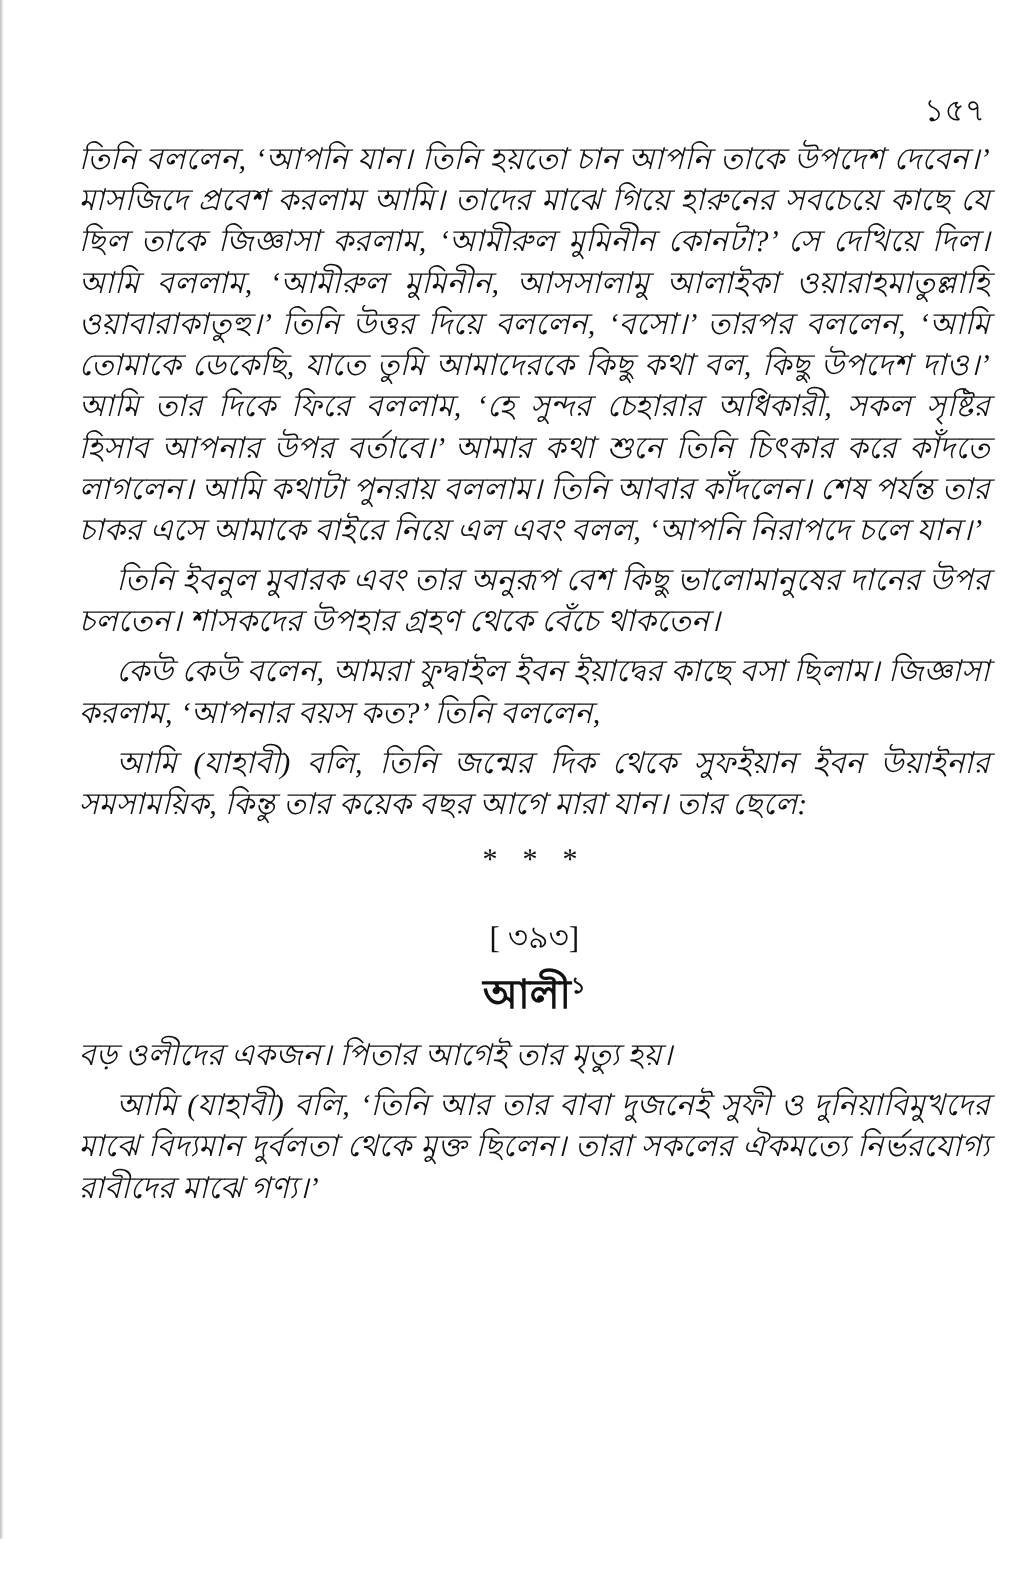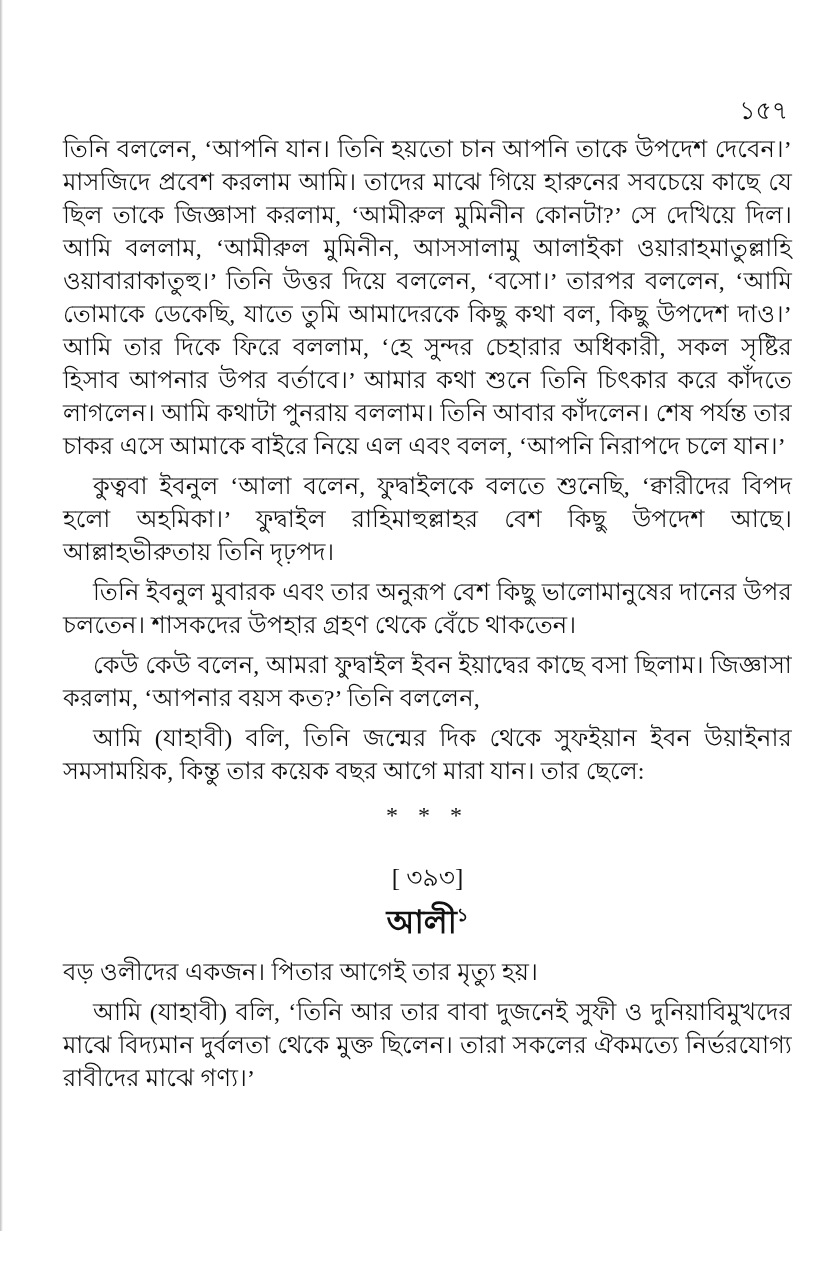--- a/index.html
+++ b/index.html
@@ -11,21 +11,21 @@
   body {
     width: 826px;
     height: 1275px;
     overflow: hidden;
     font-family: "Liberation Serif", "DejaVu Serif", serif;
   }
   .page {
     box-sizing: border-box;
     width: 826px;
     height: 1231px;
-    padding: 96px 34px 0 63px;
+    padding: 75px 34px 0 63px;
     position: relative;
     background: #ffffff;
   }
   .page::before {
     
     content: "";
     position: absolute;
     left: 0; top: 0; bottom: 0;
     width: 3px;
     background: linear-gradient(to right, rgba(0,0,0,0.25), rgba(0,0,0,0));
@@ -36,20 +36,21 @@
     line-height: 30px;
     padding-right: 4px;
     margin-bottom: 7px;
   }
   .para {
     margin: 0 0 7px 0;
     font-size: 24px;
     line-height: 33px;
     text-align: justify;
     letter-spacing: 0.2px;
+    font-style: italic;
   }
   .indent { text-indent: 30px; }
   .verse {
     font-style: italic;
     margin: 10px 0 10px 0;
   }
   .separator {
     text-align: center;
     font-size: 24px;
     line-height: 30px;
@@ -79,21 +80,20 @@
 </style>
 </head>
 <body>
 
 <div class="page">
 
   <div class="pageno">১৫৭</div>
 
   <p class="para">তিনি বললেন, ‘আপনি যান। তিনি হয়তো চান আপনি তাকে উপদেশ দেবেন।’ মাসজিদে প্রবেশ করলাম আমি। তাদের মাঝে গিয়ে হারুনের সবচেয়ে কাছে যে ছিল তাকে জিজ্ঞাসা করলাম, ‘আমীরুল মুমিনীন কোনটা?’ সে দেখিয়ে দিল। আমি বললাম, ‘আমীরুল মুমিনীন, আসসালামু আলাইকা ওয়ারাহমাতুল্লাহি ওয়াবারাকাতুহু।’ তিনি উত্তর দিয়ে বললেন, ‘বসো।’ তারপর বললেন, ‘আমি তোমাকে ডেকেছি, যাতে তুমি আমাদেরকে কিছু কথা বল, কিছু উপদেশ দাও।’ আমি তার দিকে ফিরে বললাম, ‘হে সুন্দর চেহারার অধিকারী, সকল সৃষ্টির হিসাব আপনার উপর বর্তাবে।’ আমার কথা শুনে তিনি চিৎকার করে কাঁদতে লাগলেন। আমি কথাটা পুনরায় বললাম। তিনি আবার কাঁদলেন। শেষ পর্যন্ত তার চাকর এসে আমাকে বাইরে নিয়ে এল এবং বলল, ‘আপনি নিরাপদে চলে যান।’</p>
 
-  <p class="para indent">কুত্ববা ইবনুল ‘আলা বলেন, ফুদ্বাইলকে বলতে শুনেছি, ‘ক্বারীদের বিপদ হলো অহমিকা।’ ফুদ্বাইল রাহিমাহুল্লাহর বেশ কিছু উপদেশ আছে। আল্লাহভীরুতায় তিনি দৃঢ়পদ।</p>
 
   <p class="para indent">তিনি ইবনুল মুবারক এবং তার অনুরূপ বেশ কিছু ভালোমানুষের দানের উপর চলতেন। শাসকদের উপহার গ্রহণ থেকে বেঁচে থাকতেন।</p>
 
   <p class="para indent">কেউ কেউ বলেন, আমরা ফুদ্বাইল ইবন ইয়াদ্বের কাছে বসা ছিলাম। জিজ্ঞাসা করলাম, ‘আপনার বয়স কত?’ তিনি বললেন,</p>
 
 
 
   <p class="para indent">আমি (যাহাবী) বলি, তিনি জন্মের দিক থেকে সুফইয়ান ইবন উয়াইনার সমসাময়িক, কিন্তু তার কয়েক বছর আগে মারা যান। তার ছেলে:</p>
 
   <div class="separator">* * *</div>

